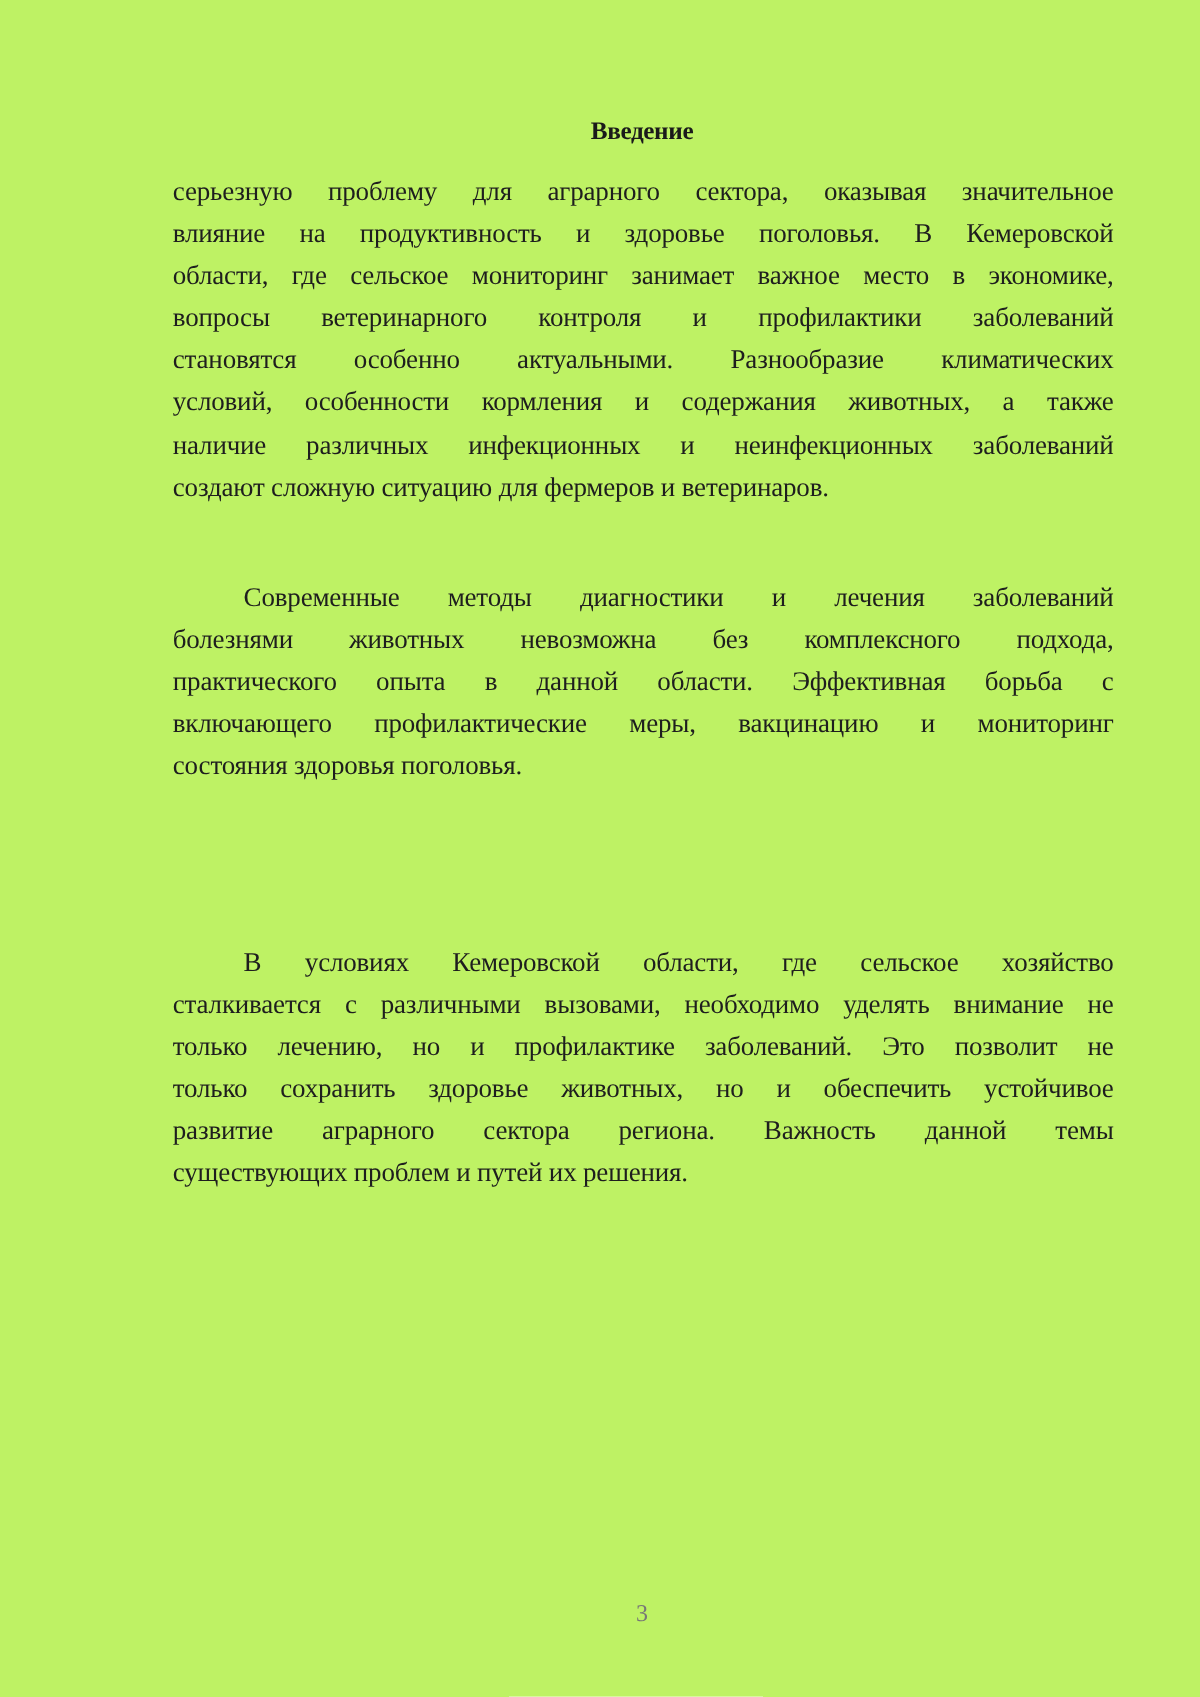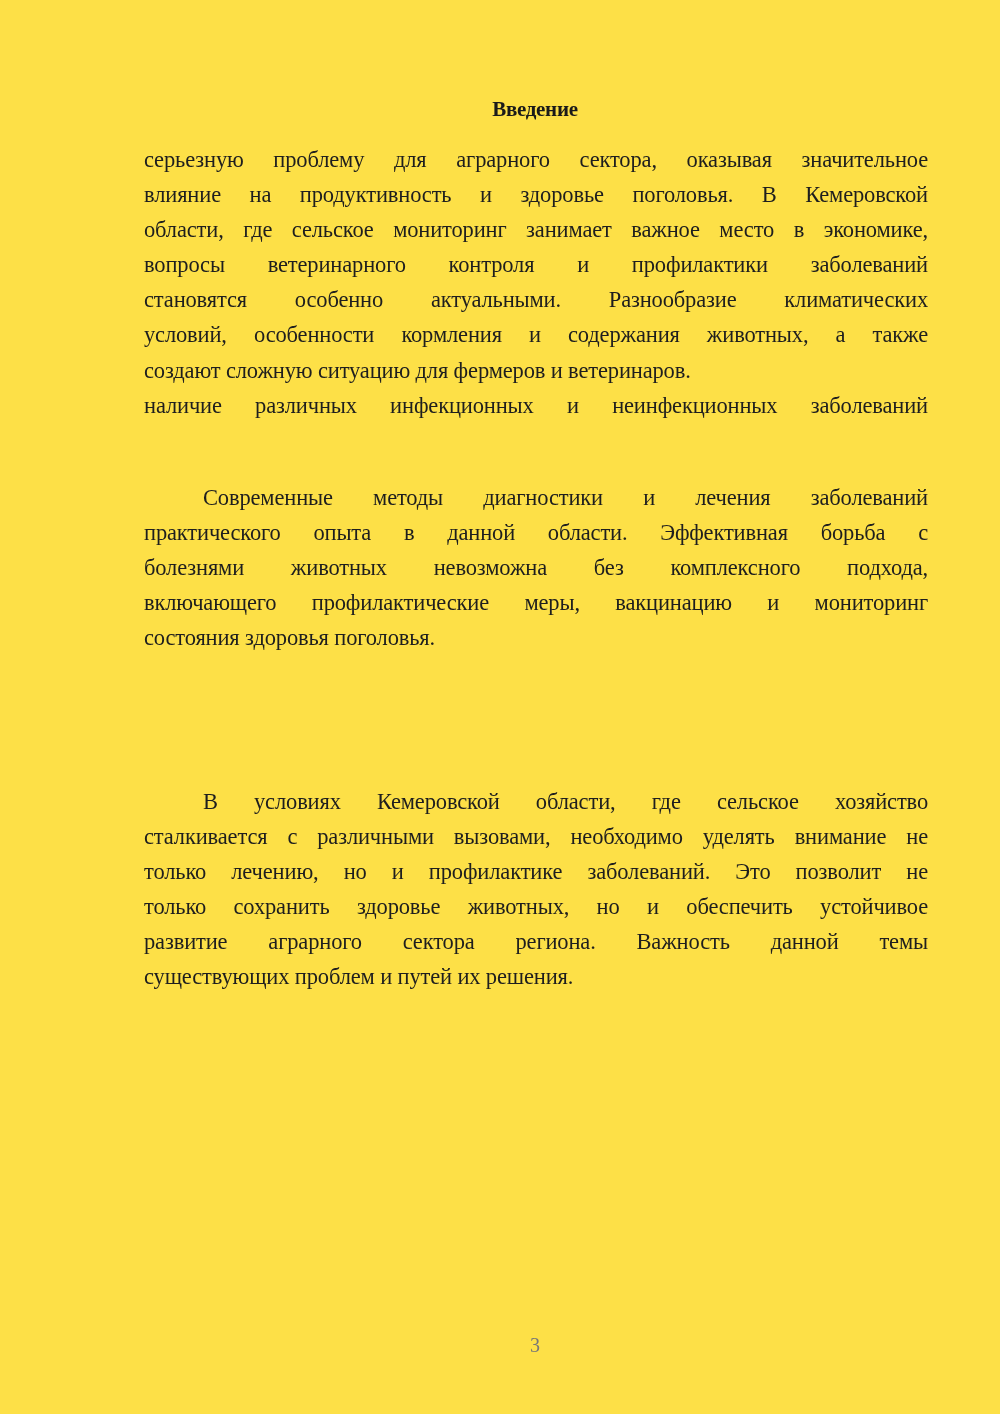--- a/index.html
+++ b/index.html
@@ -1,17 +1,17 @@
 <!DOCTYPE html>
 <html><head>
 <meta charset="utf-8">
 <style>
   html, body { margin: 0; padding: 0; background: #ffffff; }
   body { width: 1000px; height: 1414px; position: relative; overflow: hidden; }
-  .page { position: absolute; left: 0; top: 0; width: 1000px; height: 1414px; background: #fde047; }
+  .page { position: absolute; left: 0; top: 0; width: 1000px; height: 1414px; background: #bef264; }
   .heading {
     position: absolute; top: 97px; left: 0; width: 1070px; text-align: center;
     font-family: "Liberation Serif", serif; font-weight: bold; font-size: 21px;
     color: #1a1a1a; letter-spacing: -0.3px;
   }
   .para { position: absolute; left: 144px; width: 784px; }
   .line {
     font-family: "Liberation Serif", serif; font-size: 22.5px; color: #1e1e1e;
     height: 35.1px; line-height: 35.1px; white-space: nowrap;
     text-align: justify; text-align-last: justify; letter-spacing: -0.15px;
@@ -32,28 +32,28 @@
 <div class="page">
   <div class="heading">Введение</div>
 
   <div class="para p1">
     <div class="line">серьезную проблему для аграрного сектора, оказывая значительное</div>
     <div class="line">влияние на продуктивность и здоровье поголовья. В Кемеровской</div>
     <div class="line">области, где сельское мониторинг занимает важное место в экономике,</div>
     <div class="line">вопросы ветеринарного контроля и профилактики заболеваний</div>
     <div class="line">становятся особенно актуальными. Разнообразие климатических</div>
     <div class="line">условий, особенности кормления и содержания животных, а также</div>
+    <div class="line">наличие различных инфекционных и неинфекционных заболеваний</div>
     <div class="line last">создают сложную ситуацию для фермеров и ветеринаров.</div>
-    <div class="line">наличие различных инфекционных и неинфекционных заболеваний</div>
   </div>
 
   <div class="para p2">
     <div class="line first">Современные методы диагностики и лечения заболеваний</div>
+    <div class="line">болезнями животных невозможна без комплексного подхода,</div>
     <div class="line">практического опыта в данной области. Эффективная борьба с</div>
-    <div class="line">болезнями животных невозможна без комплексного подхода,</div>
     <div class="line">включающего профилактические меры, вакцинацию и мониторинг</div>
     <div class="line last">состояния здоровья поголовья.</div>
   </div>
 
   <div class="para p3">
     <div class="line first">В условиях Кемеровской области, где сельское хозяйство</div>
     <div class="line">сталкивается с различными вызовами, необходимо уделять внимание не</div>
     <div class="line">только лечению, но и профилактике заболеваний. Это позволит не</div>
     <div class="line">только сохранить здоровье животных, но и обеспечить устойчивое</div>
     <div class="line">развитие аграрного сектора региона. Важность данной темы</div>

